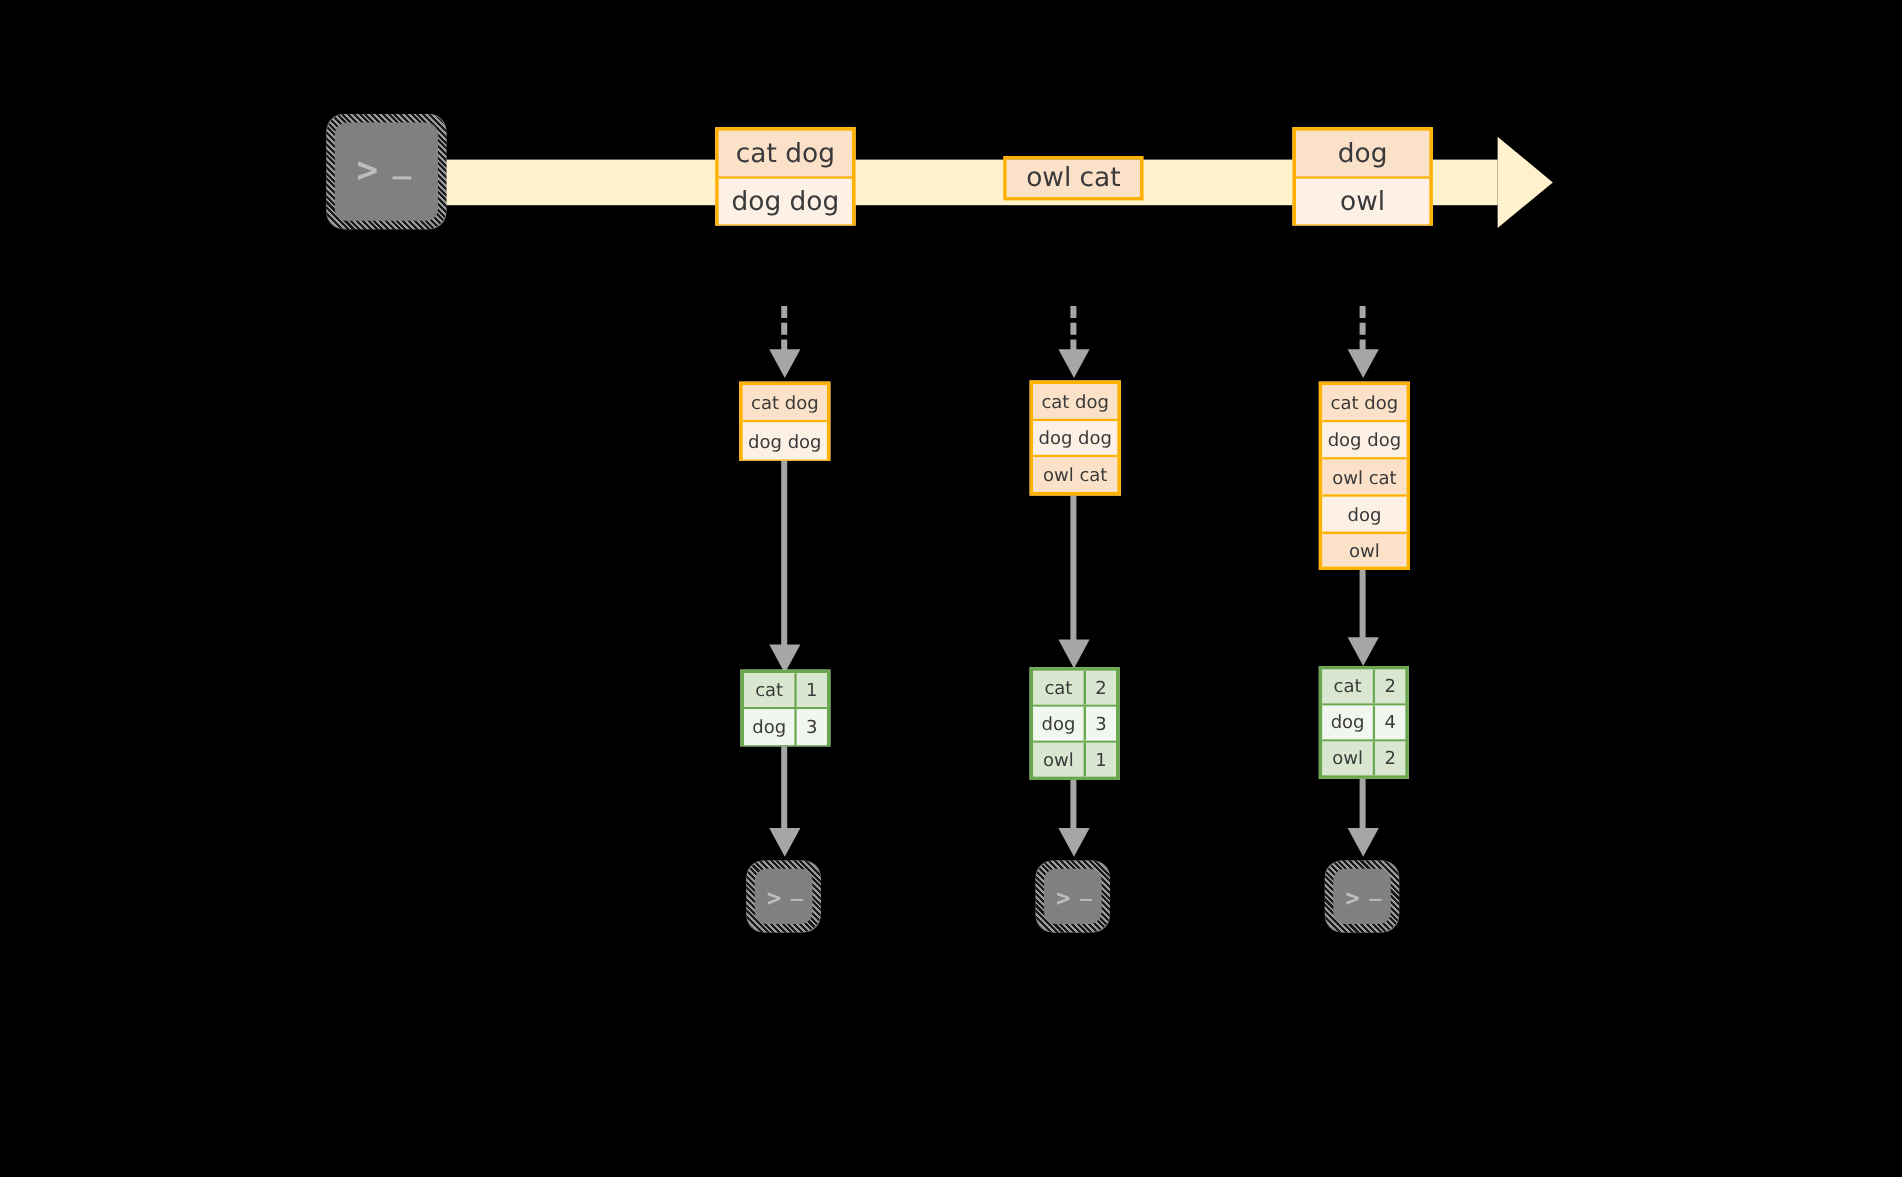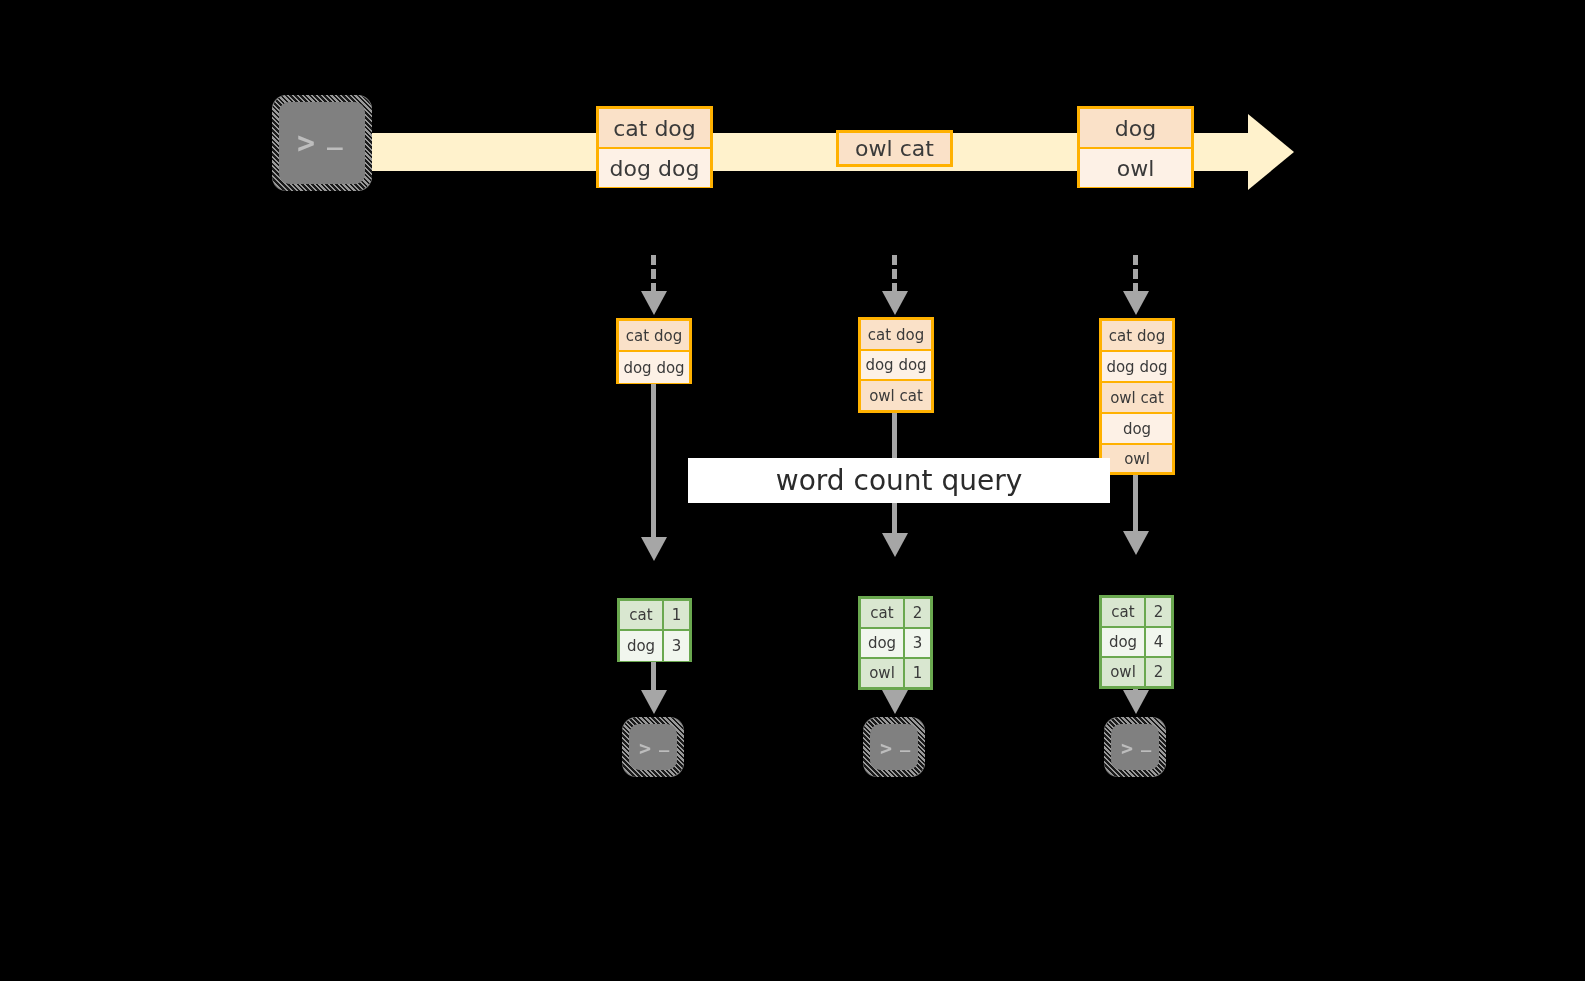--- a/index.html
+++ b/index.html
@@ -96,21 +96,20 @@
   .orow.dark  { background: #FAE1C8; }
   .orow.light { background: #FDF1E6; }
 
   
   .gtable {
     position: absolute;
     border: 3px solid #6AA84F;
     box-sizing: border-box;
     background: #F1F6EE;
     z-index: 5;
-    margin-top: 40px;
   }
   .gtable .grow {
     display: flex;
     box-sizing: border-box;
     border-bottom: 2px solid #6AA84F;
   }
   .gtable .grow:last-child { border-bottom: none; }
   .gtable .gcell {
     box-sizing: border-box;
     display: flex;
@@ -288,17 +287,14 @@
   <div class="ghead" style="left:1123px; top:690px;"></div>
 
   <div class="term" style="left:1104px; top:717px; width:62px; height:60px;">
     <div class="hatch"></div>
     <div class="inner">
       <span class="prompt chev" style="left:10px; top:14px; font-size:20px;">&gt;</span>
       <span class="prompt und" style="left:30px; top:10px; font-size:17px;">_</span>
     </div>
   </div>
 
-  <div class="banner" style="left:688px; top:458px; width:422px; height:45px;">
-    <span style="font-size:28px;">word count query</span>
-  </div>
 
 </div>
 
 </body></html>

